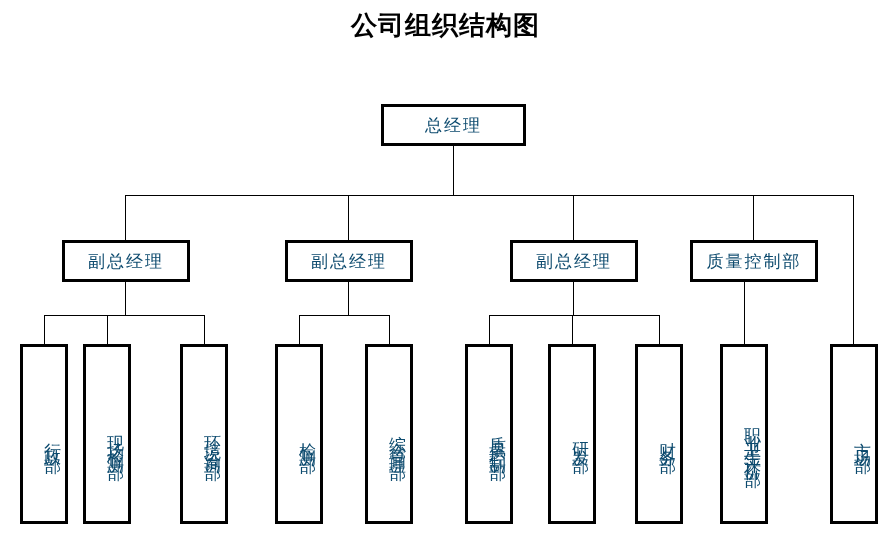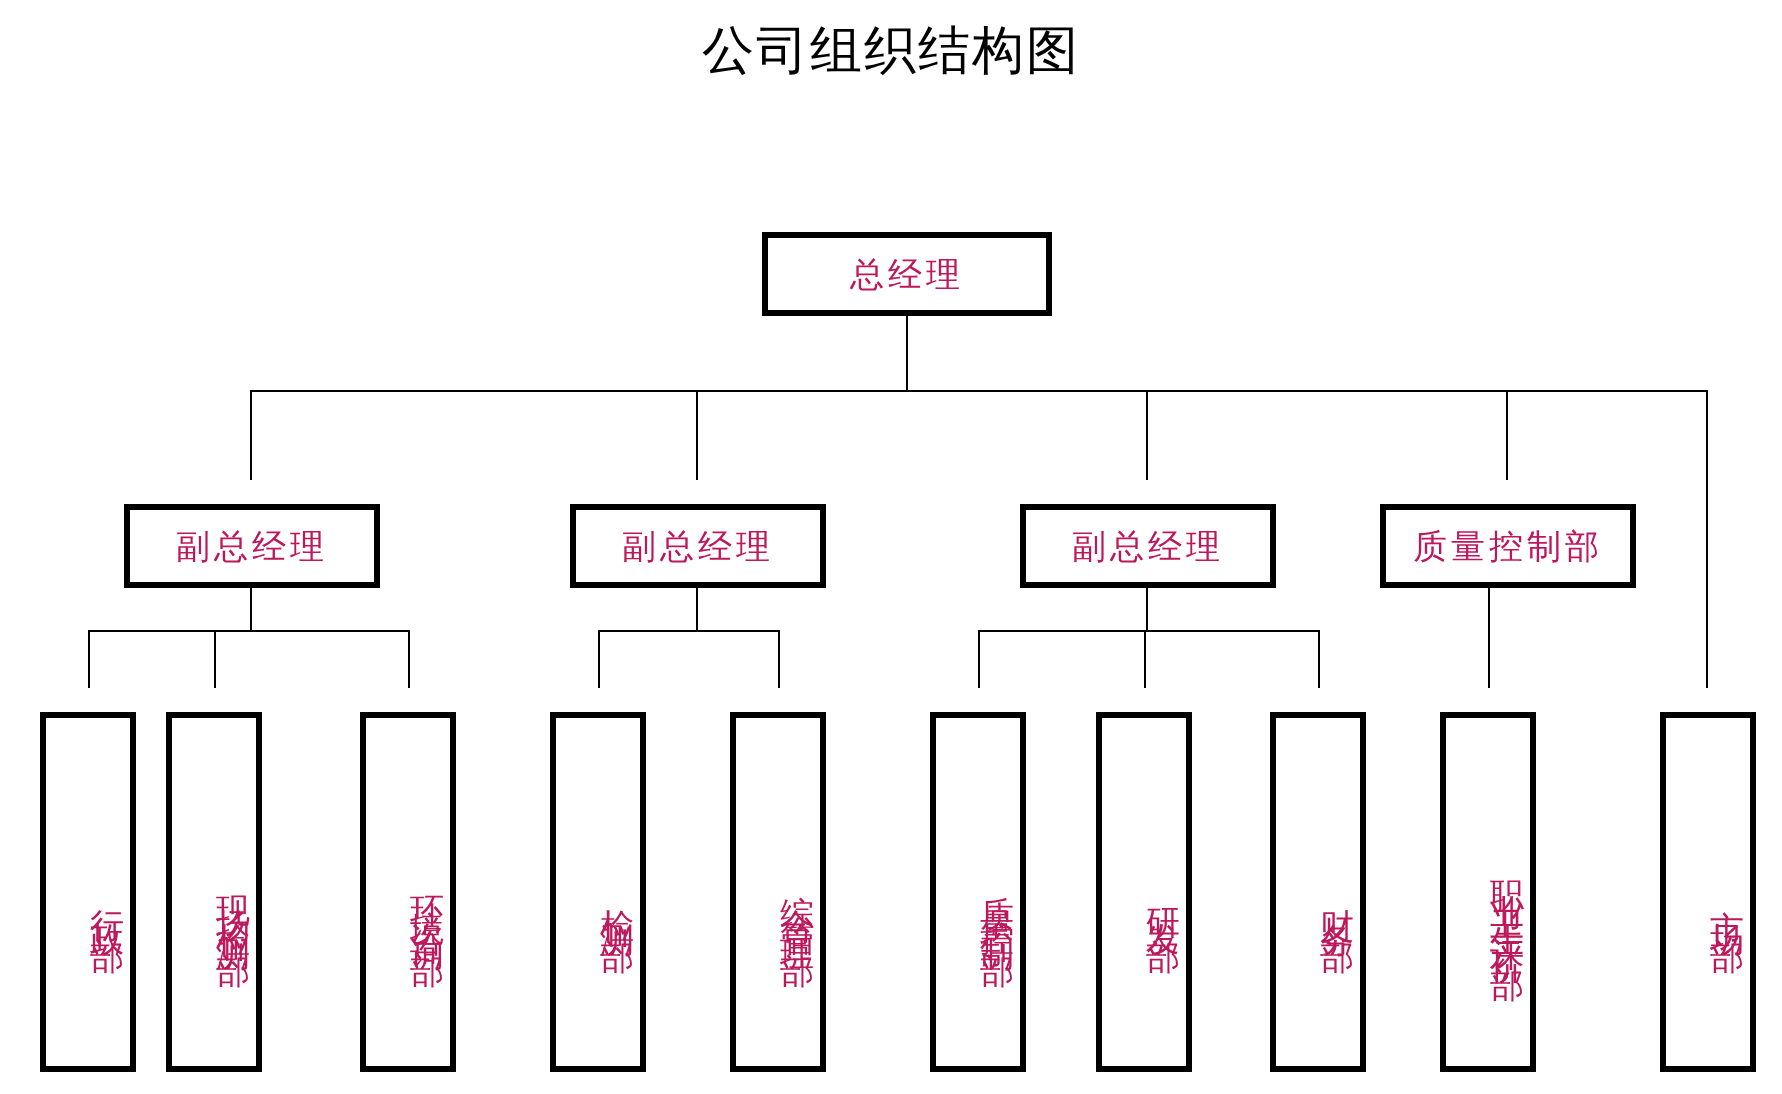--- a/index.html
+++ b/index.html
@@ -17,36 +17,35 @@
     background: #ffffff;
     overflow: hidden;
   }
   #chart-title {
     position: absolute;
     left: 0;
     top: 8px;
     width: 891px;
     text-align: center;
     font-size: 26px;
-    font-weight: normal;
+    font-weight: bold;
     letter-spacing: 1px;
     color: #000000;
     font-family: "DejaVu Serif", "Liberation Serif", serif;
   }
   .node {
     position: absolute;
     box-sizing: border-box;
     border: 3px solid #000000;
     background: #ffffff;
-    color: #be185d;
+    color: #0c4a6e;
     display: flex;
     align-items: center;
     justify-content: center;
     font-family: "DejaVu Serif", "Liberation Serif", serif;
-    margin-top: 12px;
   }
   .node.horiz {
     font-size: 17px;
     letter-spacing: 2px;
   }
   .node.vert {
     writing-mode: vertical-rl;
     text-orientation: upright;
     font-size: 17px;
     letter-spacing: 7px;

